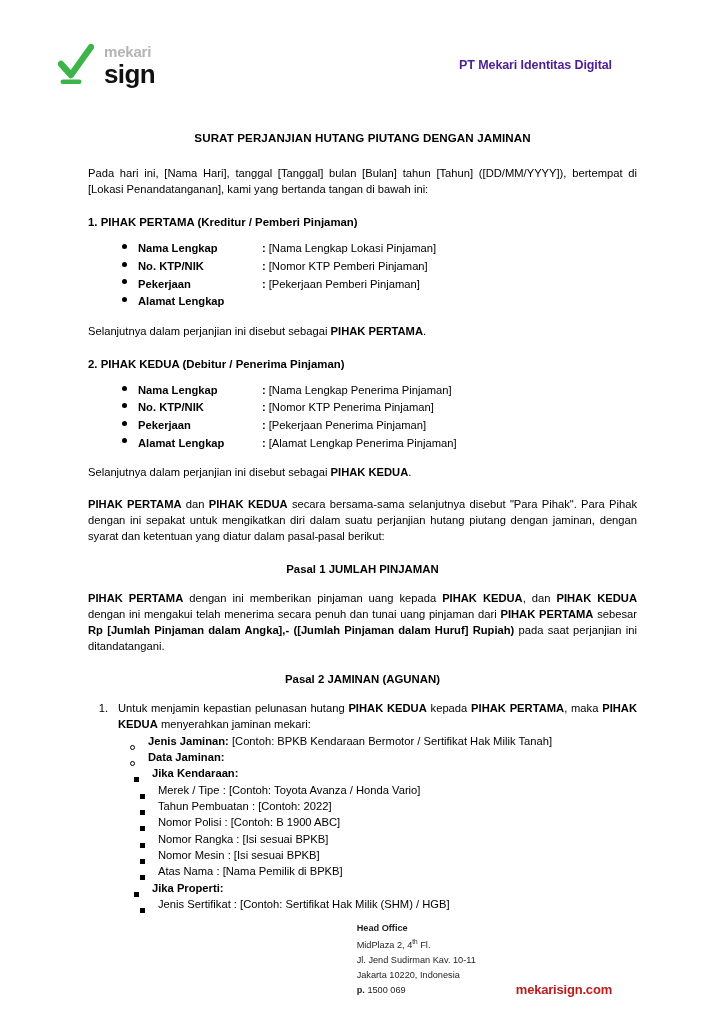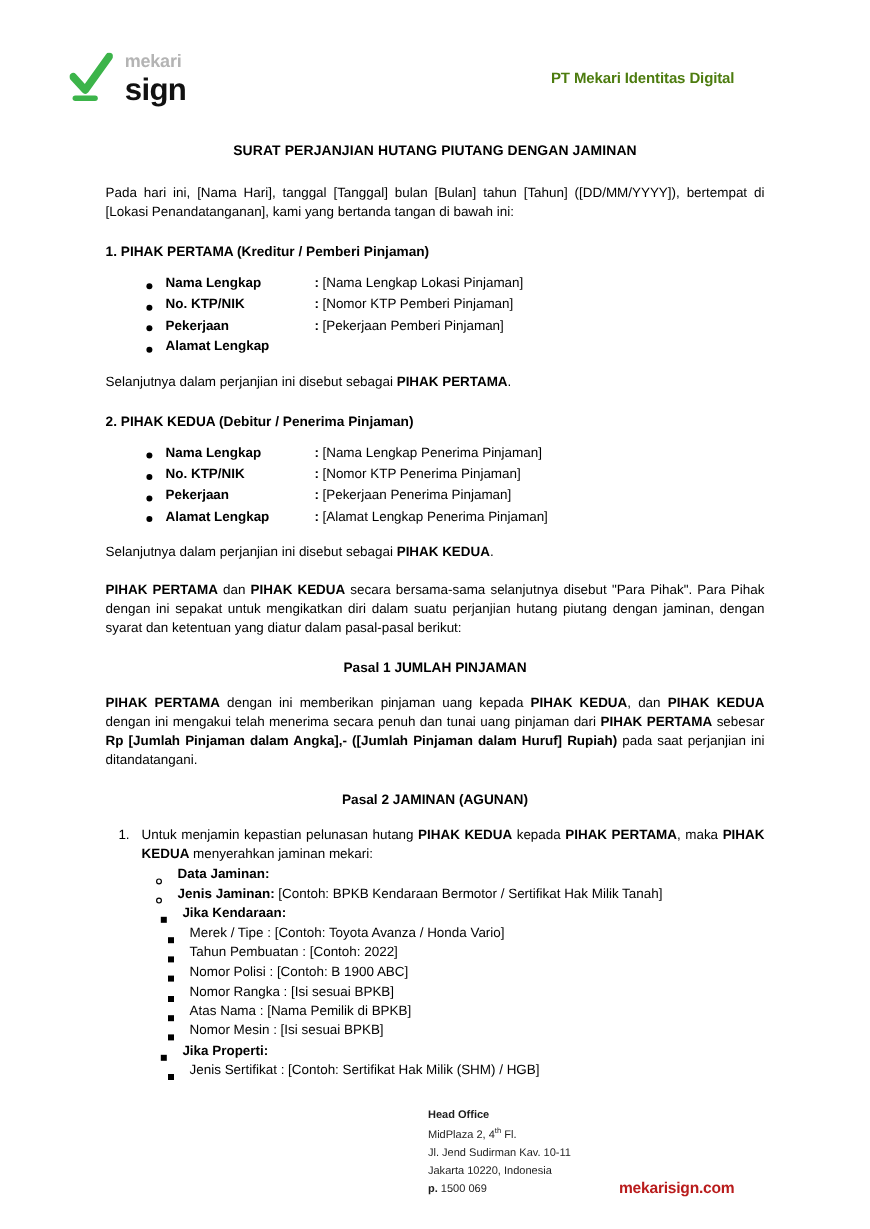--- a/index.html
+++ b/index.html
@@ -63,28 +63,28 @@
   }
   .brand-sign {
     font-size: 26px;
     font-weight: 700;
     color: #111111;
     letter-spacing: -0.6px;
   }
   .header-company {
     font-size: 12.5px;
     font-weight: 700;
-    color: #4d7c0f;
+    color: #4c1d95;
     letter-spacing: -0.1px;
   }
 
   
   .content {
     position: absolute;
-    top: 118px;
+    top: 130px;
     left: 88px;
     width: 549px;
     font-size: 11.2px;
     line-height: 1.42;
     color: #000000;
   }
 
   .doc-title {
     text-align: center;
     font-weight: 700;
@@ -113,21 +113,21 @@
   }
 
   
   .party-list {
     list-style: none;
     margin: 0 0 14px 0;
     padding: 0 0 0 34px;
   }
   .party-list li {
     display: flex;
-    align-items: flex-end;
+    align-items: center;
     margin-bottom: 1px;
     line-height: 1.48;
   }
   .party-list li .mark {
     width: 16px;
     flex: none;
     font-size: 9px;
     line-height: 1;
     position: relative;
     top: -1px;
@@ -336,26 +336,26 @@
         <span class="num">1.</span>
         <div class="li-body">
           <div class="li-text"><span>Untuk menjamin kepastian pelunasan hutang </span><b>PIHAK KEDUA</b><span> kepada </span><b>PIHAK PERTAMA</b><span>, maka </span><b>PIHAK KEDUA</b><span> menyerahkan jaminan mekari:</span></div>
         </div>
       </li>
     </ul>
 
     <ul class="lvl2">
       <li>
         <span class="mk"><span class="mk-circle"></span></span>
+        <span class="tx"><b>Jenis Jaminan:</b><span> [Contoh: BPKB Kendaraan Bermotor / Sertifikat Hak Milik Tanah]</span></span>
+      </li>
+      <li>
+        <span class="mk"><span class="mk-circle"></span></span>
         <span class="tx"><b>Data Jaminan:</b></span>
       </li>
-      <li>
-        <span class="mk"><span class="mk-circle"></span></span>
-        <span class="tx"><b>Jenis Jaminan:</b><span> [Contoh: BPKB Kendaraan Bermotor / Sertifikat Hak Milik Tanah]</span></span>
-      </li>
     </ul>
 
     <ul class="lvl3">
       <li>
         <span class="mk"><span class="mk-square"></span></span>
         <span class="tx"><b>Jika Kendaraan:</b></span>
       </li>
     </ul>
     <ul class="lvl4">
       <li>
@@ -369,25 +369,25 @@
       <li>
         <span class="mk"><span class="mk-square"></span></span>
         <span class="tx">Nomor Polisi : [Contoh: B 1900 ABC]</span>
       </li>
       <li>
         <span class="mk"><span class="mk-square"></span></span>
         <span class="tx">Nomor Rangka : [Isi sesuai BPKB]</span>
       </li>
       <li>
         <span class="mk"><span class="mk-square"></span></span>
+        <span class="tx">Nomor Mesin : [Isi sesuai BPKB]</span>
+      </li>
+      <li>
+        <span class="mk"><span class="mk-square"></span></span>
         <span class="tx">Atas Nama : [Nama Pemilik di BPKB]</span>
-      </li>
-      <li>
-        <span class="mk"><span class="mk-square"></span></span>
-        <span class="tx">Nomor Mesin : [Isi sesuai BPKB]</span>
       </li>
     </ul>
 
     <ul class="lvl3">
       <li>
         <span class="mk"><span class="mk-square"></span></span>
         <span class="tx"><b>Jika Properti:</b></span>
       </li>
     </ul>
     <ul class="lvl4">

